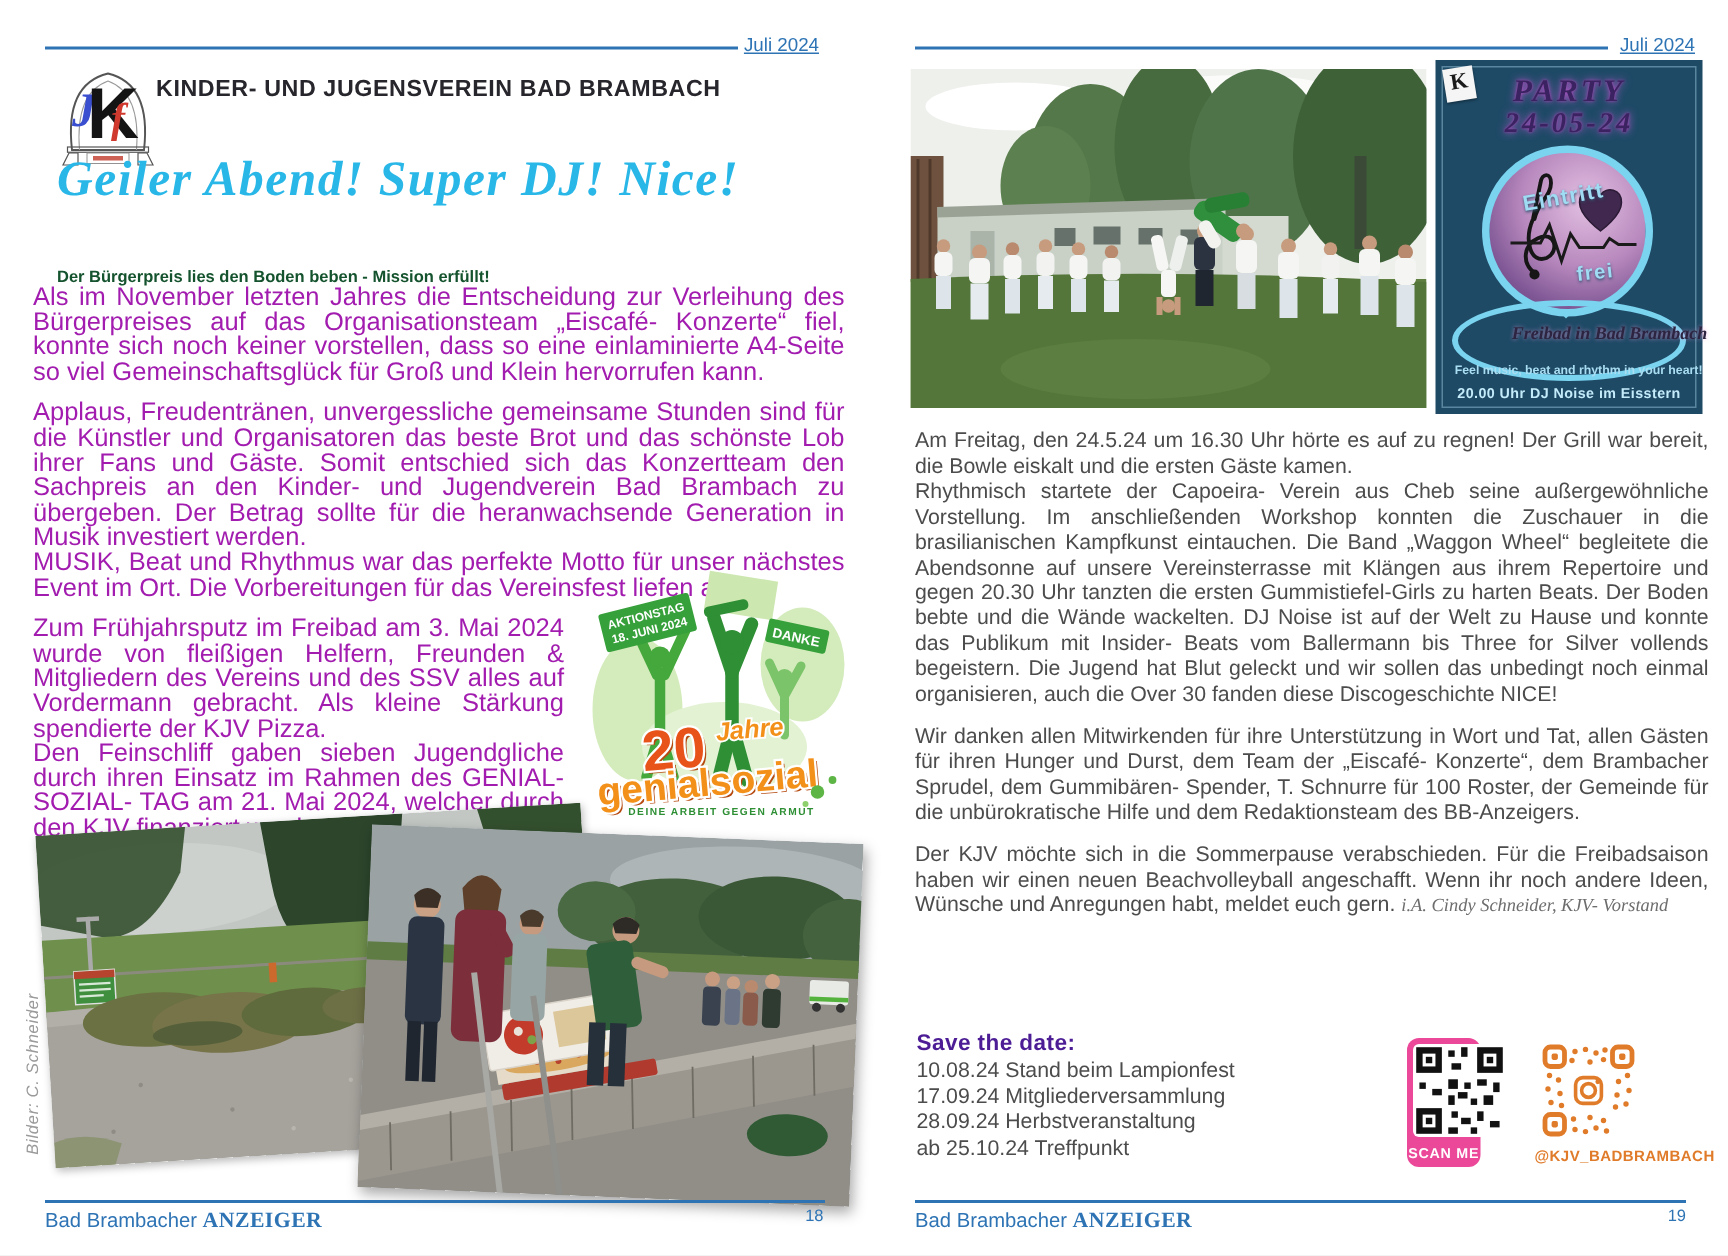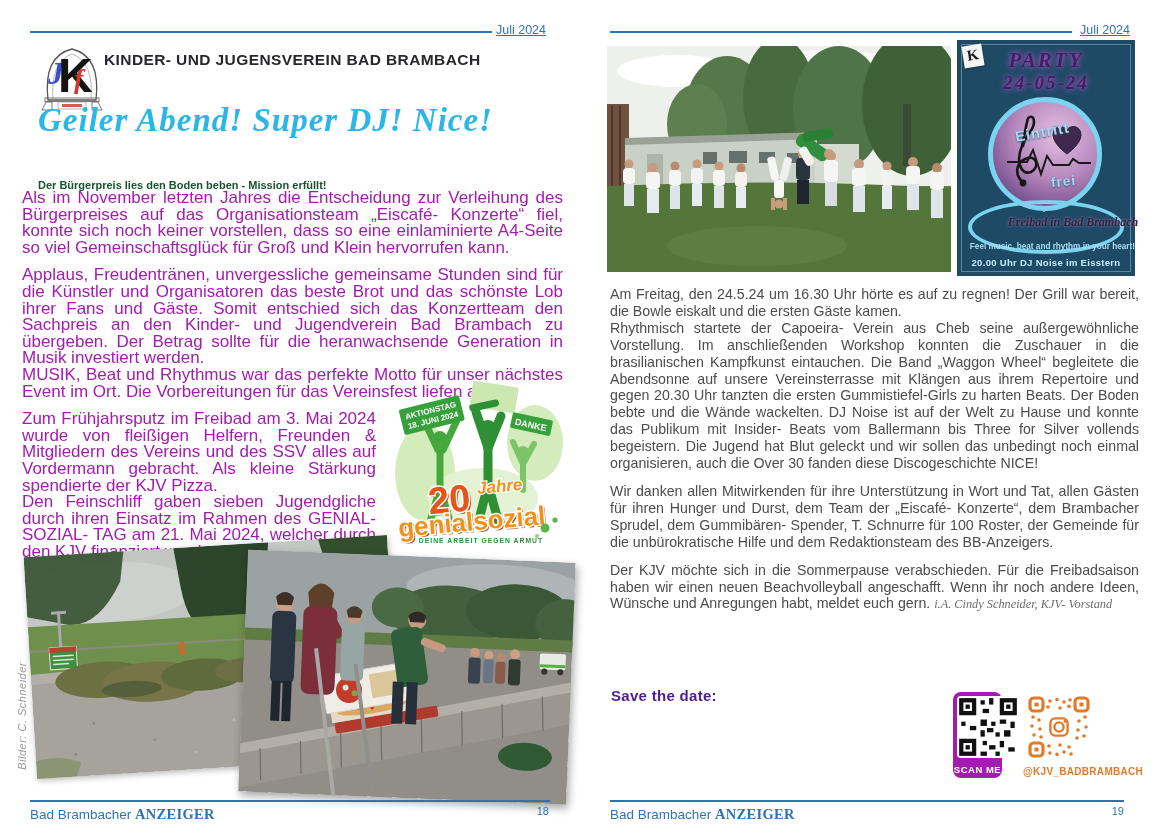--- a/index.html
+++ b/index.html
@@ -76,22 +76,22 @@
           font-weight:bold;color:#a9ddf1;}
   .p-tag2{position:absolute;left:0;top:217px;width:100%;text-align:center;font-size:9.5px;
           font-weight:bold;color:#c4ebfa;letter-spacing:.3px;}
 
   
   .std-heading{position:absolute;left:611px;top:687px;font-size:15px;font-weight:bold;
                color:#4c1d95;letter-spacing:.3px;}
   .std-items{position:absolute;left:611px;top:706px;font-size:14.2px;line-height:17.2px;color:#4c4c4c;}
 
   
-  .qr-scan{position:absolute;left:938px;top:692px;width:49px;height:86px;background:#a21caf;
-           border-radius:8px;margin-left:15px;}
+  .qr-scan{position:absolute;left:938px;top:692px;width:49px;height:86px;background:#ec4899;
+           border-radius:8px;}
   .qr-scan svg{position:absolute;left:4px;top:4px;background:#ffffff;border-radius:4px;}
   .qr-scan-label{position:absolute;left:0;bottom:3px;width:100%;text-align:center;font-size:9.5px;
                  font-weight:bold;color:#ffffff;letter-spacing:.5px;}
   .qr-insta{position:absolute;left:1028px;top:696px;width:62px;height:62px;}
   .insta-handle{position:absolute;left:1023px;top:766px;width:120px;text-align:center;font-size:10px;
                 font-weight:bold;color:#e07b2a;letter-spacing:.3px;}
 
   
   .footer-rule{position:absolute;top:800px;height:1.5px;background:#2e74b5;}
   .fr-l{left:30px;width:520px;}
@@ -454,20 +454,26 @@
     <div class="para">Am Freitag, den 24.5.24 um 16.30 Uhr hörte es auf zu regnen! Der Grill war bereit, die Bowle eiskalt und die ersten Gäste kamen.</div>
     <div class="para gap">Rhythmisch startete der Capoeira- Verein aus Cheb seine außergewöhnliche Vorstellung. Im anschließenden Workshop konnten die Zuschauer in die brasilianischen Kampfkunst eintauchen. Die Band „Waggon Wheel“ begleitete die Abendsonne auf unsere Vereinsterrasse mit Klängen aus ihrem Repertoire und gegen 20.30 Uhr tanzten die ersten Gummistiefel-Girls zu harten Beats. Der Boden bebte und die Wände wackelten. DJ Noise ist auf der Welt zu Hause und konnte das Publikum mit Insider- Beats vom Ballermann bis Three for Silver vollends begeistern. Die Jugend hat Blut geleckt und wir sollen das unbedingt noch einmal organisieren, auch die Over 30 fanden diese Discogeschichte NICE!</div>
     <div class="para gap">Wir danken allen Mitwirkenden für ihre Unterstützung in Wort und Tat, allen Gästen für ihren Hunger und Durst, dem Team der „Eiscafé- Konzerte“, dem Brambacher Sprudel, dem Gummibären- Spender, T. Schnurre für 100 Roster, der Gemeinde für die unbürokratische Hilfe und dem Redaktionsteam des BB-Anzeigers.</div>
     <div class="para">
       <span>Der KJV möchte sich in die Sommerpause verabschieden. Für die Freibadsaison haben wir einen neuen Beachvolleyball angeschafft. Wenn ihr noch andere Ideen, Wünsche und Anregungen habt, meldet euch gern.</span>
       <span class="signoff">i.A. Cindy Schneider, KJV- Vorstand</span>
     </div>
   </div>
 
   <div class="std-heading">Save the date:</div>
+  <div class="std-items">
+    <div>10.08.24 Stand beim Lampionfest</div>
+    <div>17.09.24 Mitgliederversammlung</div>
+    <div>28.09.24 Herbstveranstaltung</div>
+    <div>ab 25.10.24 Treffpunkt</div>
+  </div>
 
   <div class="qr-scan">
     <svg width="62" height="62" viewBox="0 0 29 29">
       <g fill="#111111">
         <rect x="1" y="1" width="8" height="8"></rect>
           <rect x="20" y="1" width="8" height="8"></rect>
         <rect x="1" y="20" width="8" height="8"></rect>
         <rect x="3" y="3" width="4" height="4" fill="#ffffff"></rect>
           <rect x="22" y="3" width="4" height="4" fill="#ffffff"></rect>
         <rect x="3" y="22" width="4" height="4" fill="#ffffff"></rect>

